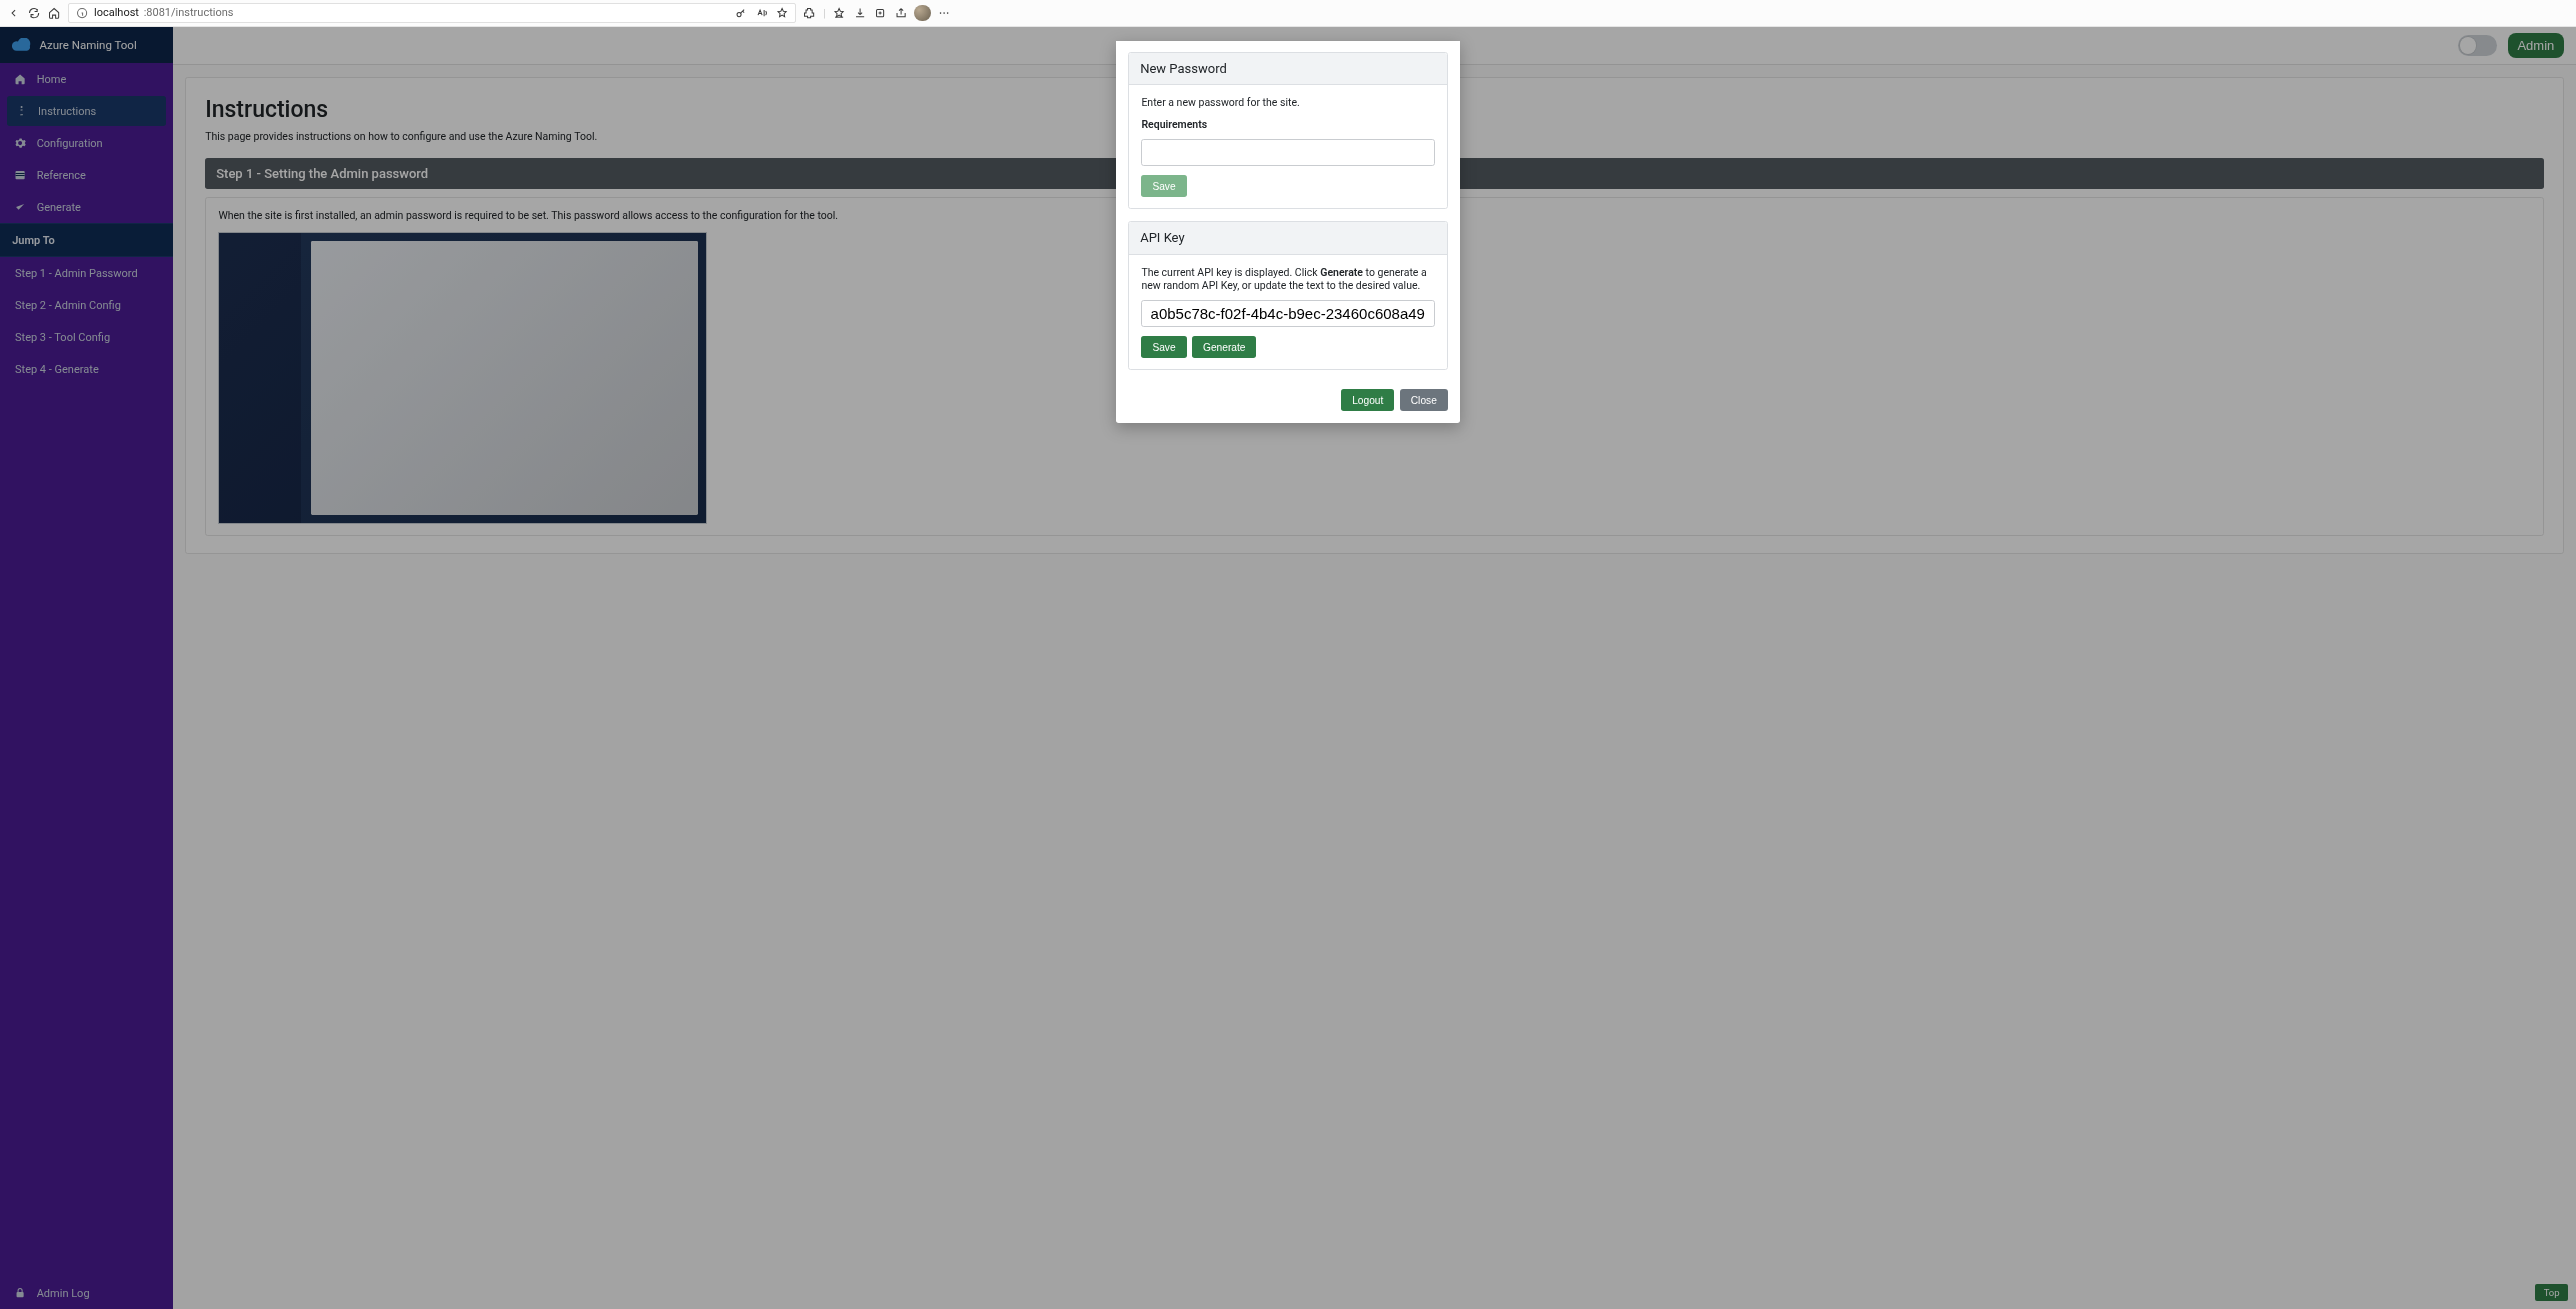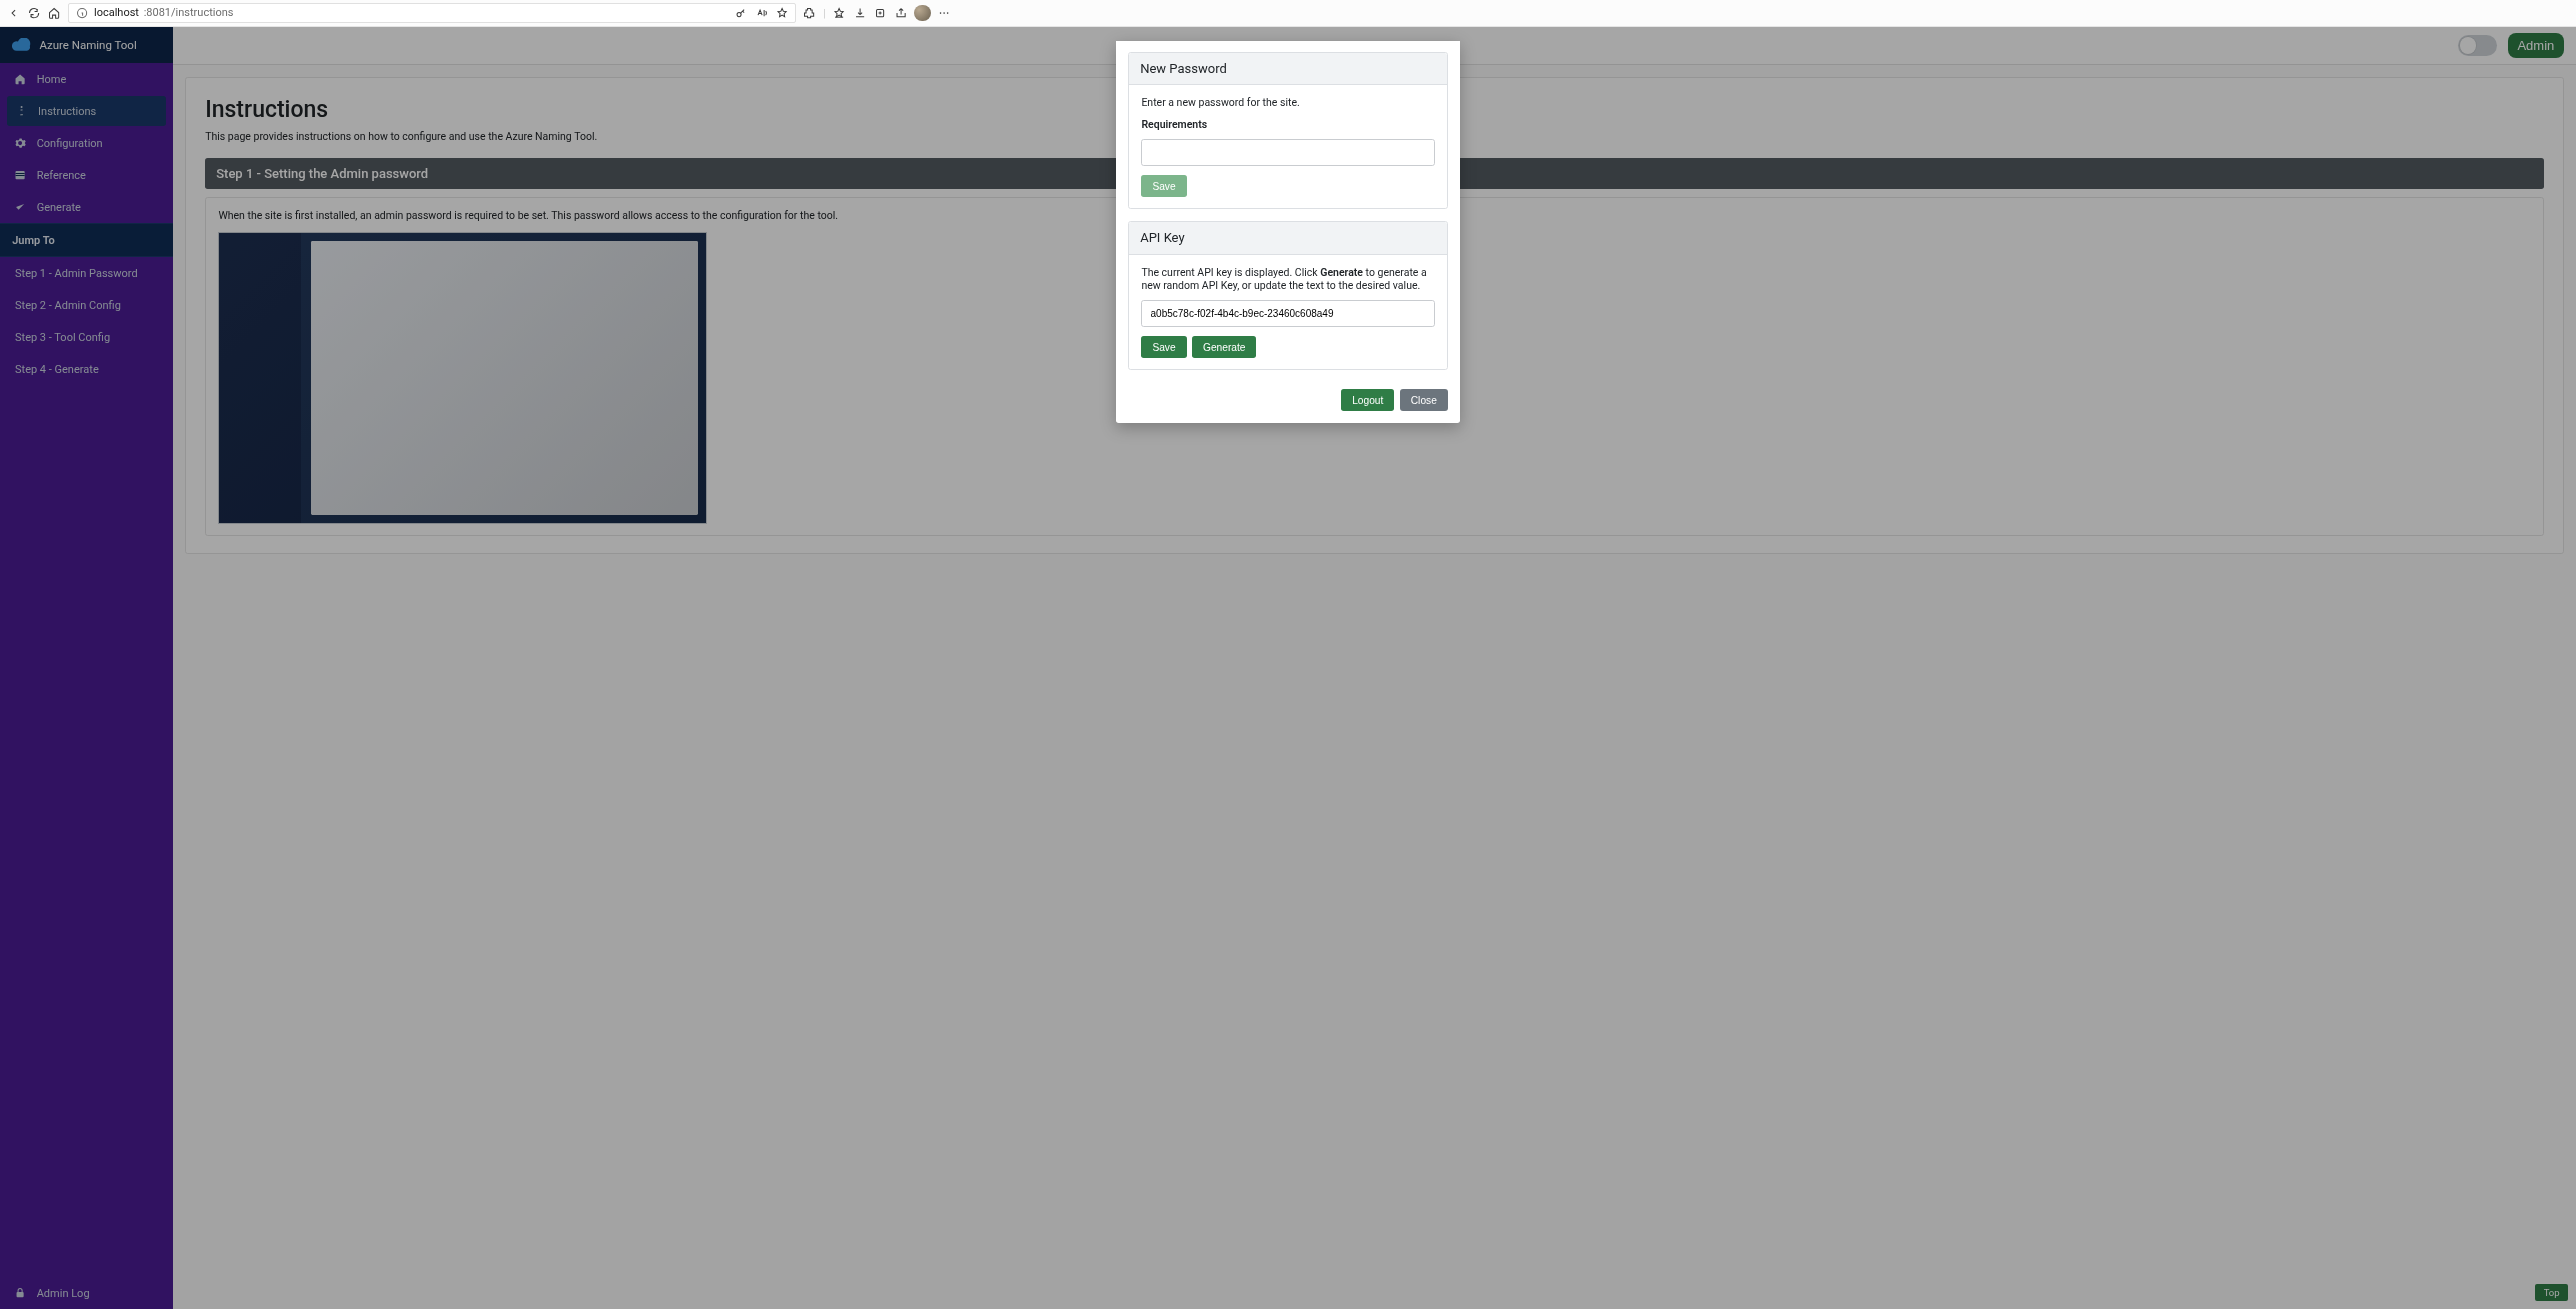--- a/index.html
+++ b/index.html
@@ -61,21 +61,21 @@
   .scrim { position:absolute; inset:0; background:rgba(0,0,0,0.35); display:flex; justify-content:center; align-items:flex-start; z-index:10; }
   .modal { width:344px; background:#fff; margin-top:14px; border-radius:0 0 2.7px 2.7px; box-shadow:0 4.1px 16.3px rgba(0,0,0,.25); display:flex; flex-direction:column; max-height:100%; overflow:auto; }
   .modal-body { padding:11px 12.2px; display:flex; flex-direction:column; gap:12.2px; }
   .card { border:0.7px solid #dcdfe3; border-radius:2.7px; }
   .card-hdr { background:#f1f3f5; border-bottom:0.7px solid #dcdfe3; padding:8.2px 11px; font-size:13px; font-weight:400; border-radius:2.7px 2.7px 0 0; }
   .card-body { padding:11px 12.2px; font-size:10.5px; }
   .card-body p { margin-bottom:8.2px; }
   .req-title { font-weight:600; margin-bottom:4.1px; }
   .reqs { list-style: disc; padding-left:19px; margin-bottom:11px; }
   .reqs li { padding:1.4px 0; }
-  .tf { width:100%; height:27px; border:0.7px solid #c9ccd0; border-radius:2.7px; padding:0 8.2px; font-size:10px; margin-bottom:9.5px; }
+  .tf { width:100%; height:27px; border:0.7px solid #c9ccd0; border-radius:2.7px; padding:0 8.2px; font-size:15px; margin-bottom:9.5px; }
   .btn-green { background:#2f7d46; color:#fff; border:none; border-radius:2.7px; padding:5.4px 11px; font-size:10.2px; cursor:pointer; }
   .btn-green.light { background:#7cb58b; }
   .btn-row { display:flex; gap:5.4px; }
   .btn-grey { background:#6c757d; color:#fff; border:none; border-radius:3px; padding:5.4px 11px; font-size:10.2px; cursor:pointer; }
   .modal-footer { display:flex; justify-content:flex-end; gap:5.4px; padding:8.2px 12.2px 12.2px; }
 
   .top-pill { position:absolute; right:8.2px; bottom:8.2px; background:#2f7d46; color:#fff; padding:2.7px 8.2px; border-radius:2px; font-size:9.5px; cursor:pointer; z-index:5; }
   .api-text .strong { font-weight:600; }
 </style>
 </head>

